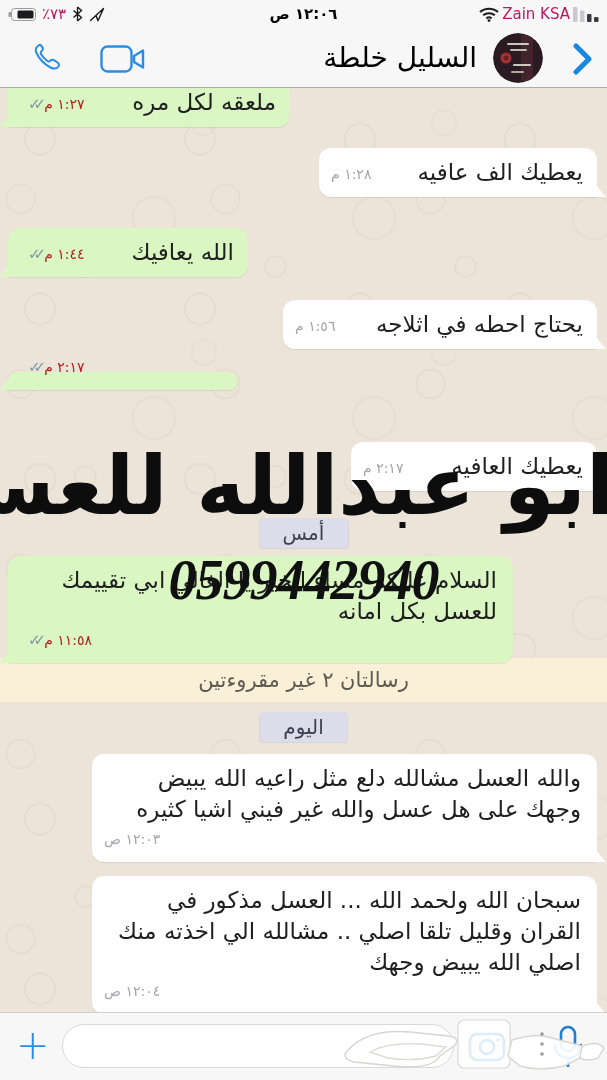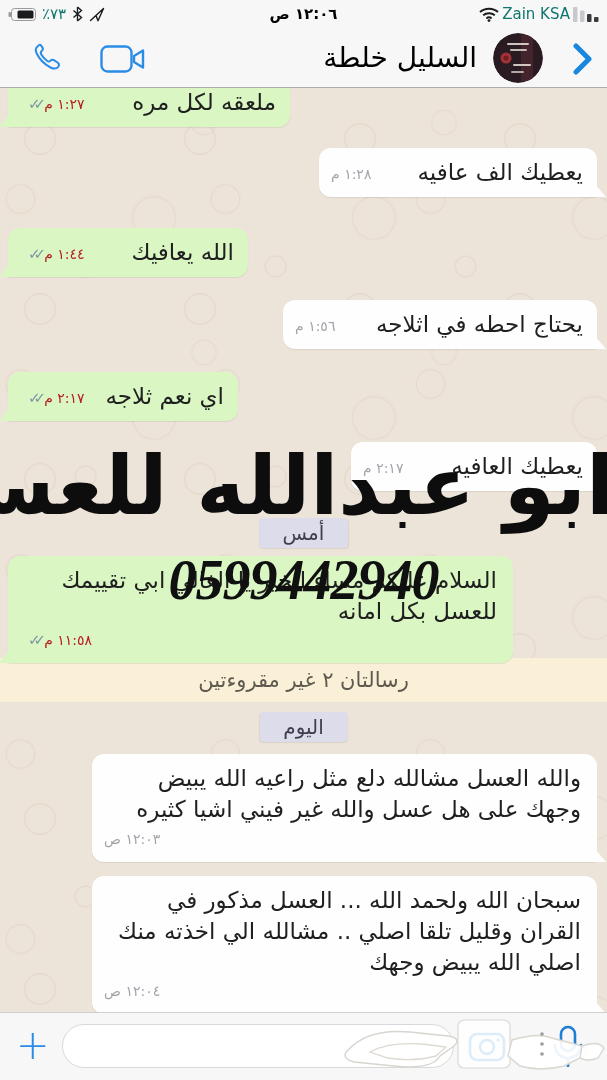--- a/index.html
+++ b/index.html
@@ -6,21 +6,21 @@
   html,body { background:#444; }
   body { font-family:"DejaVu Sans", sans-serif; }
   .phone { position:relative; width:607px; height:1080px; margin:0 auto; background:#EDE4D9; overflow:hidden; }
 
   
   .statusbar { position:absolute; top:0; left:0; right:0; height:28px; background:#F7F7F7; z-index:80;
     font-size:15px; color:#000; }
   .sb-left { position:absolute; left:8px; top:0; height:28px; display:flex; align-items:center; gap:6px; }
   .sb-right { position:absolute; right:8px; top:0; height:28px; display:flex; align-items:center; gap:3px; }
   .sb-time { position:absolute; left:50%; transform:translateX(-50%); top:0; line-height:28px; font-weight:600;text-align:right; }
-  .sb-txt { font-size:15px; color:#0f766e; }
+  .sb-txt { font-size:15px; color:#be185d; }
 
   
   .navbar { position:absolute; top:28px; left:0; right:0; height:60px; background:#F7F7F7; border-bottom:1px solid #ACACAC; z-index:80; }
   .nav-phone { position:absolute; left:30px; top:14px; }
   .nav-video { position:absolute; left:100px; top:17px; }
   .nav-title { position:absolute; right:130px; top:13px; font-size:28px; color:#000; white-space:nowrap; }
   .nav-avatar { position:absolute; right:64px; top:5px; width:50px; height:50px; border-radius:50%; overflow:hidden; }
   .nav-chevron { position:absolute; right:14px; top:15px; }
 
   
@@ -161,21 +161,20 @@
     </div>
 
     <div class="msg received" style="top:212px; right:10px; width:314px;" dir="rtl">
       <div class="msg-text">يحتاج احطه في اثلاجه</div>
       <div class="meta">
         <span class="time">١:٥٦ م</span>
       </div>
     </div>
 
     <div class="msg sent" style="top:284px; left:8px; width:230px;" dir="rtl">
-      <div class="msg-text">اي نعم ثلاجه</div>
       <div class="meta">
         <span class="time">٢:١٧ م</span>
         <span class="ticks">✓✓</span>
       </div>
     </div>
 
     <div class="msg received" style="top:354px; right:10px; width:246px;" dir="rtl">
       <div class="msg-text">يعطيك العافيه</div>
       <div class="meta">
         <span class="time">٢:١٧ م</span>

